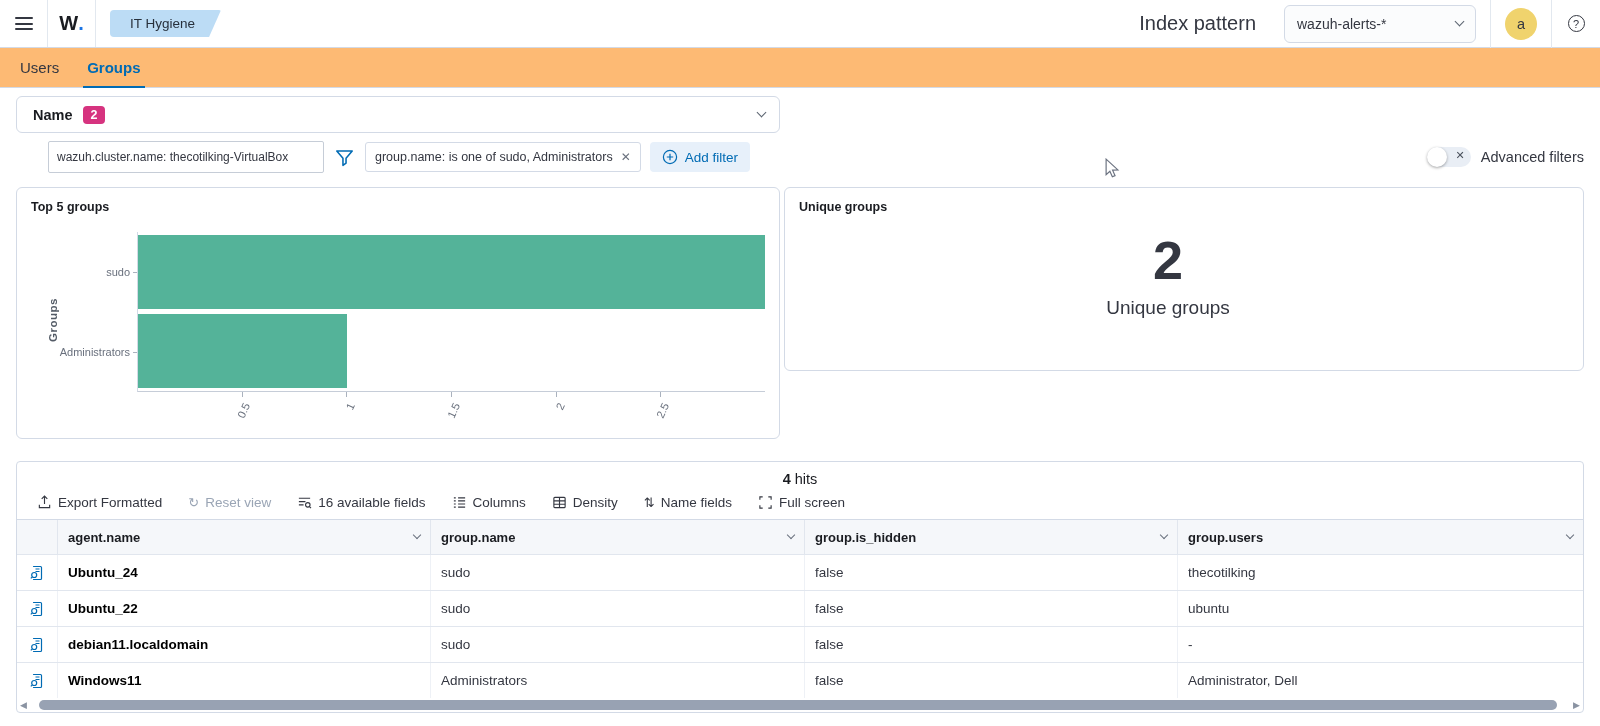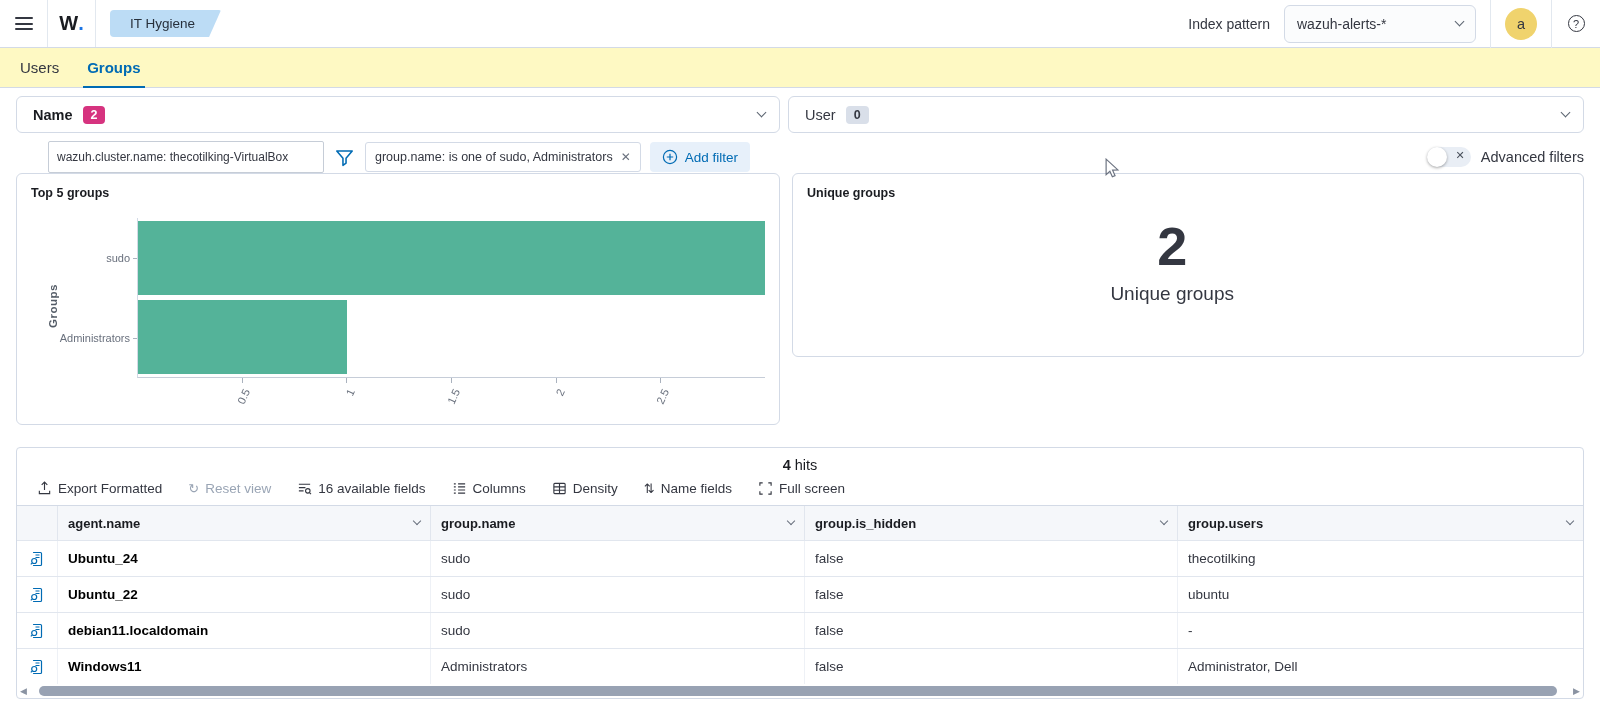--- a/index.html
+++ b/index.html
@@ -11,30 +11,30 @@
     position:relative;
   }
   
   .top-bar { height:48px; border-bottom:1px solid #d3dae6; display:flex; align-items:center; justify-content:space-between; background:#fff; }
   .top-left, .top-right { display:flex; align-items:center; height:100%; }
   .menu-btn { width:48px; height:100%; display:flex; flex-direction:column; justify-content:center; align-items:center; gap:3.5px; border-right:1px solid #e2e8ef; cursor:pointer; }
   .menu-btn span { display:block; width:18px; height:2px; background:#343741; border-radius:1px; }
   .logo { width:48px; height:100%; display:flex; align-items:center; justify-content:center; border-right:1px solid #e2e8ef; font-weight:bold; font-size:20px; color:#1a1c21; }
   .logo .dot { color:#1b74e4; }
   .app-badge { margin-left:14px; background:#bcdcf5; color:#27303c; font-size:13.5px; font-weight:500; padding:6px 26px 6px 20px; border-radius:4px 2px 2px 4px; clip-path: polygon(0 0, 100% 0, calc(100% - 12px) 100%, 0 100%); }
-  .idx-label { font-size:14px; color:#343741; margin-right:14px;text-align:right; }
+  .idx-label { font-size:20px; color:#343741; margin-right:28px;text-align:right; }
   .idx-select { width:192px; height:38px; border:1px solid #d3dae6; border-radius:6px; background:#fbfcfd; display:flex; align-items:center; justify-content:space-between; padding:0 12px; font-size:14px; cursor:pointer; }
   .vdiv { width:1px; height:48px; background:#e2e8ef; }
   .avatar { width:32px; height:32px; border-radius:50%; background:#f0d36d; color:#343741; display:flex; align-items:center; justify-content:center; font-size:14.5px; margin:0 14px; cursor:pointer; }
   .help-btn { width:48px; display:flex; align-items:center; justify-content:center; cursor:pointer; }
   .help-circle { width:17px; height:17px; border:1.4px solid #343741; border-radius:50%; font-size:11px; display:flex; align-items:center; justify-content:center; color:#343741; }
   
   .chev { display:inline-block; width:7px; height:7px; border-right:1.6px solid #5b6470; border-bottom:1.6px solid #5b6470; transform:rotate(45deg); margin-top:-4px; }
   
-  .tabs { height:40px; border-bottom:1px solid #d3dae6; display:flex; align-items:stretch; padding-left:20px; gap:28px; background:#fef9c3; }
+  .tabs { height:40px; border-bottom:1px solid #d3dae6; display:flex; align-items:stretch; padding-left:20px; gap:28px; background:#fdba74; }
   .tab { display:flex; align-items:center; font-size:15px; color:#343741; cursor:pointer; position:relative; }
   .tab.active { color:#006bb4; font-weight:bold; }
   .tab.active::after { content:""; position:absolute; left:-4px; right:-4px; bottom:-1px; height:2px; background:#006bb4; }
   
   .content { padding:0 16px; }
   .accordion-row { margin-top:8px; display:flex; gap:8px; }
   .accordion { height:37px; border:1px solid #d3dae6; border-radius:6px; background:#fff; display:flex; align-items:center; padding:0 14px 0 16px; cursor:pointer; }
   .accordion .grow { flex:1; }
   .acc-name { width:764px; }
   .acc-user { flex:1; }
@@ -49,21 +49,21 @@
   .pill { height:30px; border:1px solid #d3dae6; border-radius:3px; background:#fff; display:flex; align-items:center; gap:8px; padding:0 9px; font-size:12.5px; color:#343741; cursor:pointer; }
   .pill .close { color:#69707d; font-size:12px; cursor:pointer; }
   .add-filter { height:30px; background:#e7f0fa; border-radius:4px; display:flex; align-items:center; gap:7px; padding:0 12px; cursor:pointer; }
   .add-filter .lbl { color:#006bb4; font-size:13.5px; }
   .adv-wrap { margin-left:auto; display:flex; align-items:center; gap:10px; }
   .toggle { width:44px; height:20px; border-radius:10px; background:#e9eef5; position:relative; cursor:pointer; }
   .toggle .knob { position:absolute; left:0; top:0; width:20px; height:20px; border-radius:50%; background:#fff; box-shadow:0 1px 3px rgba(0,0,0,.35); }
   .toggle .x { position:absolute; right:6px; top:2px; font-size:11px; color:#4a515c; }
   .adv-label { font-size:14.5px; color:#343741; }
   
-  .panels { display:flex; gap:12px; }
+  .panels { margin-top:14px; display:flex; gap:4px; }
   .panel { border:1px solid #d3dae6; border-radius:6px; background:#fff; }
   .panel-title { font-size:12.5px; font-weight:bold; color:#1a1c21; }
   .chart-panel { width:764px; height:252px; padding:12px 14px; }
   .metric-panel { flex:1; height:184px; padding:12px 14px; position:relative; }
   .metric-center { position:absolute; top:50%; left:48%; transform:translate(-50%,-54%); text-align:center; }
   .metric-value { font-size:54px; font-weight:bold; color:#343741; line-height:1; }
   .metric-caption { font-size:19px; color:#343741; margin-top:10px; }
   
   .chart-area { display:flex; margin-top:18px; height:176px; }
   .ylabel-wrap { width:20px; position:relative; }
@@ -147,26 +147,20 @@
       <span>Groups</span>
     </div>
 </nav>
 
 <main class="content">
 
   <div class="accordion-row">
     <div class="accordion acc-name">
       <span class="acc-label-bold">Name</span>
       <span class="badge-pink">2</span>
-      <span class="grow"></span>
-      <span class="chev"></span>
-    </div>
-    <div class="accordion acc-user">
-      <span class="acc-label">User</span>
-      <span class="badge-gray">0</span>
       <span class="grow"></span>
       <span class="chev"></span>
     </div>
   </div>
 
   <div class="filter-row">
     <input class="search-box" readonly="" value="wazuh.cluster.name: thecotilking-VirtualBox" style="">
     <span class="funnel">
       <svg class="ic" width="19" height="19" viewBox="0 0 16 16">
           <path d="M1.5 2.5h13L9.3 8.6v4.2l-2.6 1.8V8.6z" fill="none" stroke="#006bb4" stroke-width="1.3" stroke-linejoin="round"></path>

